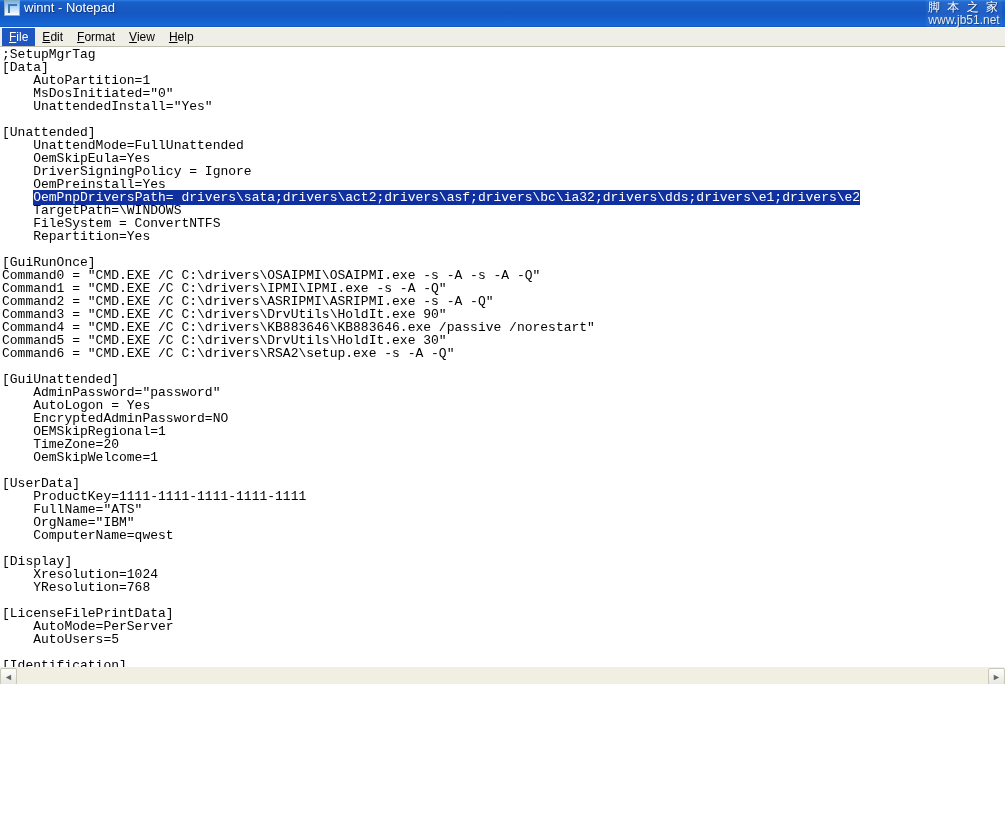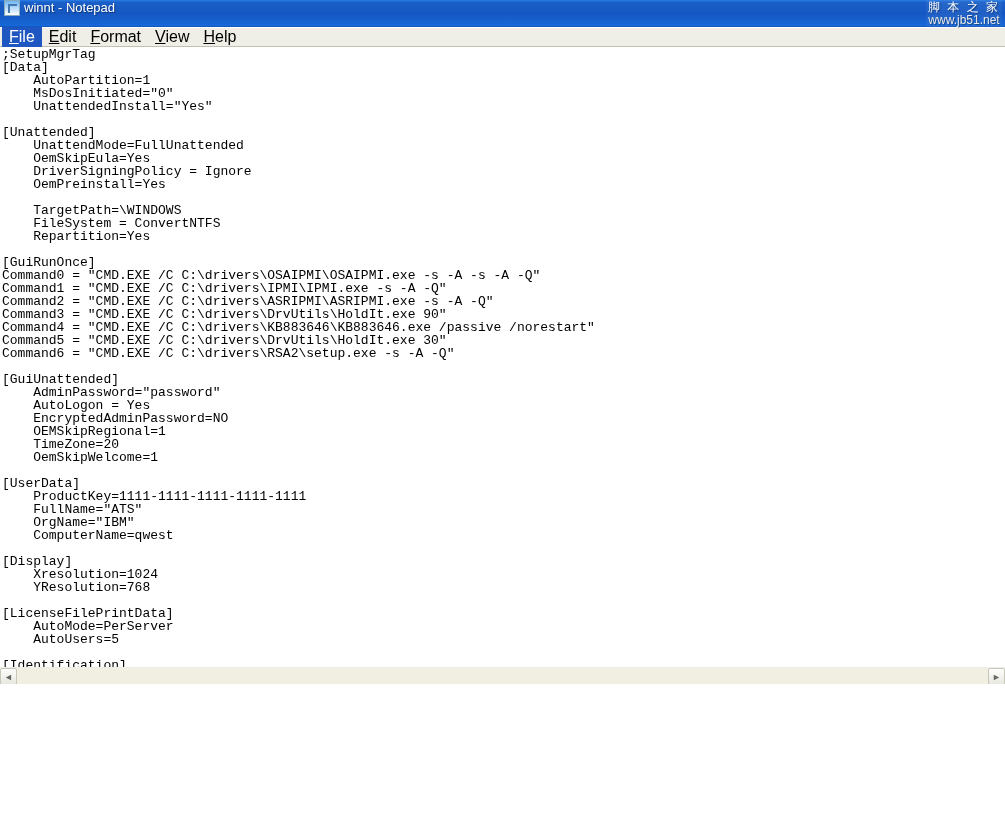--- a/index.html
+++ b/index.html
@@ -35,21 +35,21 @@
   }
   .watermark .cn { letter-spacing: 2px; }
   .watermark .url { font-size: 12px; color: #e8e8e8;}
   .menubar {
     height: 20px;
     background: #efefe7;
     border-top: 1px solid #fff;
     border-bottom: 1px solid #c0c0b0;
     display: flex;
     align-items: center;
-    font-size: 16px;
+    font-size: 12px;
     padding-left: 2px;
     color: #000;
   }
   .menubar .menu-item {
     padding: 2px 7px;
     cursor: default;
   }
   .menubar .menu-item.active {
     background: #1f57c2;
     color: #fff;
@@ -116,21 +116,21 @@
 [Data]
     AutoPartition=1
     MsDosInitiated="0"
     UnattendedInstall="Yes"
 
 [Unattended]
     UnattendMode=FullUnattended
     OemSkipEula=Yes
     DriverSigningPolicy = Ignore
     OemPreinstall=Yes
-    </span><span>
+    </span><span class="sel">OemPnpDriversPath= drivers\sata;drivers\act2;drivers\asf;drivers\bc\ia32;drivers\dds;drivers\e1;drivers\e2</span><span>
     TargetPath=\WINDOWS
     FileSystem = ConvertNTFS
     Repartition=Yes
 
 [GuiRunOnce]
 Command0 = "CMD.EXE /C C:\drivers\OSAIPMI\OSAIPMI.exe -s -A -s -A -Q"
 Command1 = "CMD.EXE /C C:\drivers\IPMI\IPMI.exe -s -A -Q"
 Command2 = "CMD.EXE /C C:\drivers\ASRIPMI\ASRIPMI.exe -s -A -Q"
 Command3 = "CMD.EXE /C C:\drivers\DrvUtils\HoldIt.exe 90"
 Command4 = "CMD.EXE /C C:\drivers\KB883646\KB883646.exe /passive /norestart"

